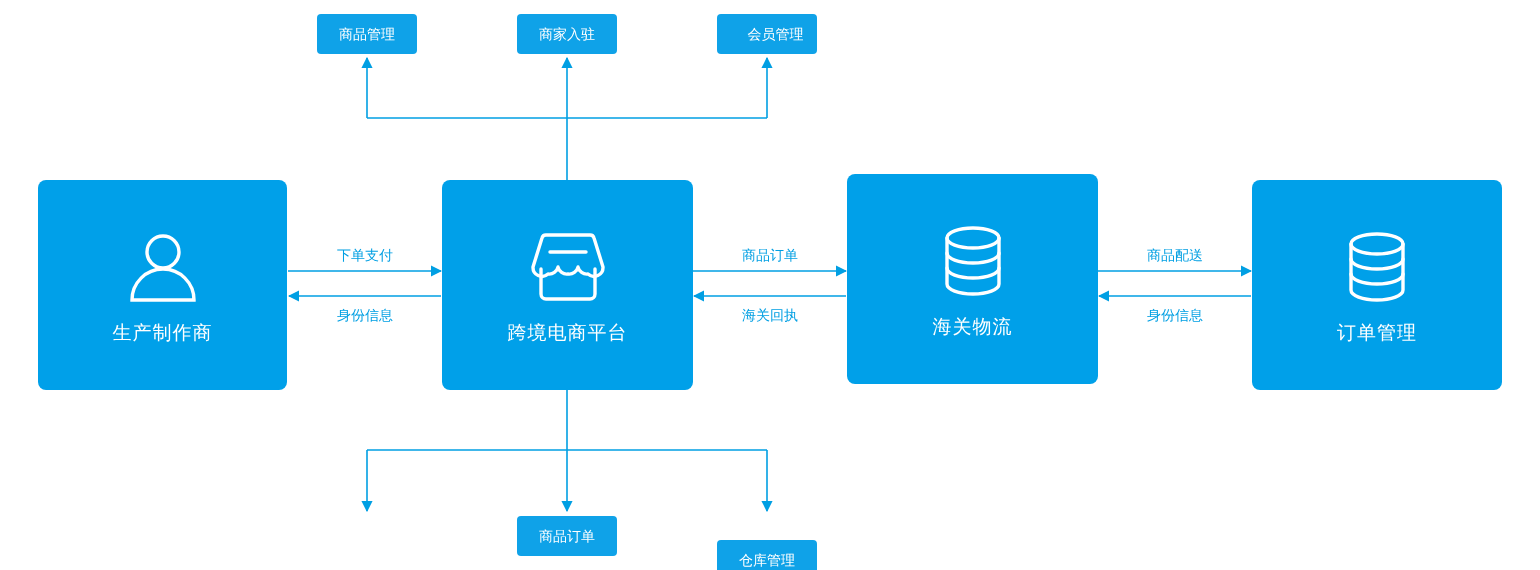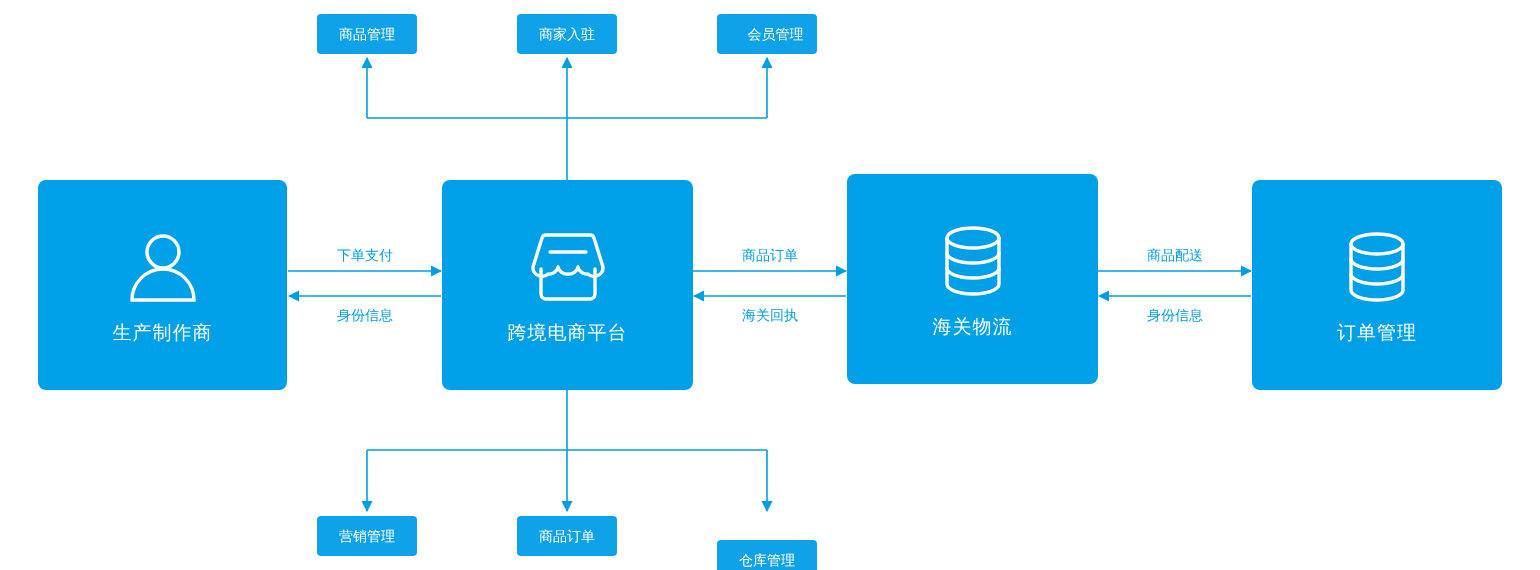--- a/index.html
+++ b/index.html
@@ -164,23 +164,20 @@
       <svg width="76" height="76" viewBox="0 0 76 76" fill="none" stroke="#ffffff" stroke-width="3.4" stroke-linecap="round">
         <ellipse cx="38" cy="15" rx="26" ry="10"></ellipse>
         <path d="M 12 15 L 12 61 A 26 10 0 0 0 64 61 L 64 15"></path>
         <path d="M 12 30 A 26 10 0 0 0 64 30"></path>
         <path d="M 12 45 A 26 10 0 0 0 64 45"></path>
       </svg>
     </span>
     <span class="card-label">订单管理</span>
   </div>
 
-  <div class="chip" style="left:317px; top:516px;">
-    <span class="chip-label">营销管理</span>
-  </div>
   <div class="chip" style="left:517px; top:516px;">
     <span class="chip-label">商品订单</span>
   </div>
   <div class="chip" style="left:717px; top:540px;">
     <span class="chip-label">仓库管理</span>
   </div>
 
   <div class="flow-label" style="left:287px; top:248px;">下单支付</div>
   <div class="flow-label" style="left:287px; top:308px;">身份信息</div>
 

